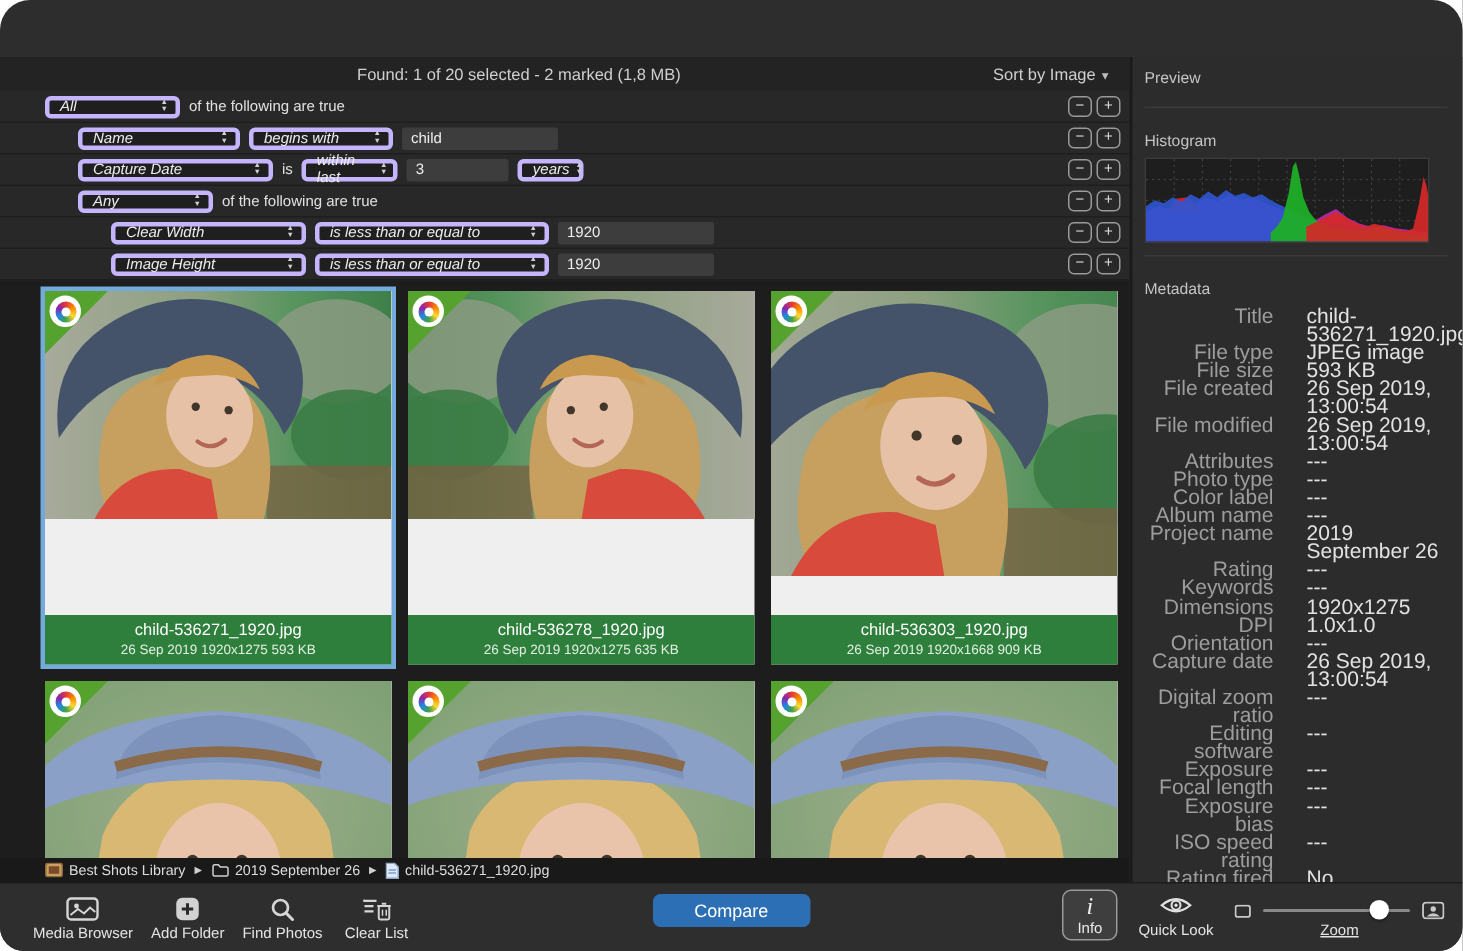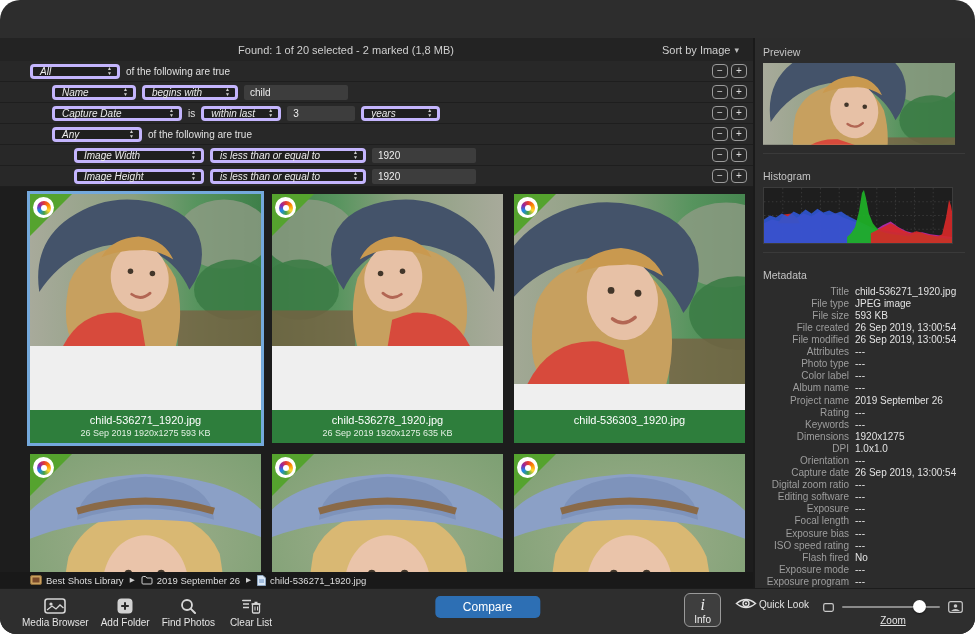--- a/index.html
+++ b/index.html
@@ -17,21 +17,21 @@
 
   .criteria { background:#282828; }
   .crit-row { height:21px; display:flex; align-items:center; gap:6px; padding-left:30px; border-bottom:1px solid #1e1e1e; position:relative; }
   .crit-row.ind1 { padding-left:52px; }
   .crit-row.ind2 { padding-left:74px; }
   .crit-text { color:#e0e0e0; font-size:10px; }
   .select { height:15px; display:inline-flex; align-items:center; justify-content:space-between; border:3px solid #c4b5fd; border-radius:4px; background:#1f1f1f; color:#ececec; font-size:10px; padding:0 2px 0 7px; cursor:default;font-style:italic; }
   .sel-arrows { width:11px; display:flex; flex-direction:column; align-items:center; color:#cfcfcf; font-size:5px; line-height:5px; margin-left:4px; }
   .sel-arrows::before { content:"▲"; }
   .sel-arrows::after  { content:"▼"; }
-  .w-match{width:90px}.w-name{width:84px}.w-op1{width:96px}.w-capture{width:130px}.w-within{width:80px}.w-years{width:79px}.w-le{width:156px}
+  .w-match{width:90px}.w-name{width:108px}.w-op1{width:96px}.w-capture{width:130px}.w-within{width:64px}.w-years{width:44px}.w-le{width:156px}
   .tfield { height:15px; background:#3d3d3d; border:none; outline:none; color:#eee; font-size:10px; padding:0 6px; border-radius:2px; font-family:"Liberation Sans",sans-serif; }
   .tw-child{width:104px}.tw-num{width:68px}.tw-dim{width:104px}
   .row-controls { position:absolute; right:6px; top:3px; display:flex; gap:3px; }
   .ctl-btn { width:16px; height:14px; border:1px solid #9a9a9a; border-radius:4px; background:transparent; color:#ddd; font-size:10px; line-height:12px; text-align:center; cursor:default; }
 
   
   .grid { flex:1; background:#1d1d1d; padding:7px 0 0 30px; display:flex; flex-wrap:wrap; gap:11px; overflow:hidden; align-content:flex-start; min-height:0; }
   .cell { width:231px; height:249px; background:#efefef; position:relative; flex:0 0 231px; cursor:default; }
   .cell.selected { box-shadow:0 0 0 3px #74a9dc; }
   .cell-photo { width:100%; height:152px; overflow:hidden; background:#cfd6cc; }
@@ -55,34 +55,34 @@
 
   
   .right-panel { flex:1; background:#2c2c2c; border-left:2px solid #1a1a1a; padding:6px 10px 0 8px; display:flex; flex-direction:column; overflow:hidden; }
   .panel-title { color:#c4c4c4; font-size:10.5px; margin:2px 0 5px; }
   .preview-box { width:192px; height:127px; overflow:hidden; background:#444; }
   .preview-box svg { width:100%; height:100%; display:block; }
   .panel-sect { border-top:1px solid #3a3a3a; margin-top:8px; padding-top:14px; }
   .hist-box { width:190px; height:57px; background:#1e1e1e; border:1px solid #3c3c3c; }
   .hist-box svg { width:100%; height:100%; display:block; }
   .meta-rows { margin-top:2px; }
-  .meta-row { display:flex; gap:6px; font-size:10px; line-height:12.1px; }
+  .meta-row { display:flex; gap:22px; font-size:14px; line-height:12.1px; }
   .meta-label { width:86px; flex:0 0 86px; text-align:right; color:#9d9d9d; }
   .meta-value { color:#e2e2e2; }
 
   
   .toolbar { height:46px; flex:0 0 46px; background:#2e2e2e; border-top:1px solid #1c1c1c; position:relative; }
   .tools-left { position:absolute; left:22px; top:8px; display:flex; gap:12px; }
   .tool-btn { display:flex; flex-direction:column; align-items:center; justify-content:flex-end; gap:3px; color:#e4e4e4; font-size:10px; cursor:default; min-width:48px; }
   .tool-icon { height:17px; display:flex; align-items:flex-end; }
   .compare-btn { position:absolute; left:50%; top:7px; transform:translateX(-50%); background:#2d6fb4; color:#fff; border:none; border-radius:5px; padding:4px 28px; font-size:12px; font-family:"Liberation Sans",sans-serif; cursor:default; }
   .tools-right { position:absolute; right:12px; top:4px; display:flex; align-items:flex-start; gap:14px; }
   .info-btn { display:flex; flex-direction:column; align-items:center; gap:1px; border:1px solid #9a9a9a; border-radius:6px; background:#3e3e3e; padding:2px 9px 1px; color:#ececec; font-size:10px; cursor:default; }
   .info-glyph { font-family:"Liberation Serif",serif; font-style:italic; font-size:16px; line-height:17px; color:#f0f0f0; }
-  .plain-btn { display:flex; flex-direction:row; align-items:center; gap:2px; padding-top:4px; color:#e4e4e4; font-size:10px; cursor:default; }
+  .plain-btn { display:flex; flex-direction:column; align-items:center; gap:2px; padding-top:4px; color:#e4e4e4; font-size:10px; cursor:default; }
   .zoom-group { display:flex; flex-direction:column; align-items:center; padding-top:8px; gap:2px; color:#e4e4e4; font-size:10px;text-decoration:underline; }
   .zoom-row { display:flex; align-items:center; gap:8px; }
   .zoom-track { position:relative; width:98px; height:2px; background:#8a8a8a; border-radius:1px; }
   .zoom-knob { position:absolute; top:-6px; left:72%; width:13px; height:13px; background:#fff; border-radius:50%; box-shadow:0 1px 2px rgba(0,0,0,.5); cursor:default; }
 </style>
 </head>
 <body>
 
 <svg width="0" height="0" style="position:absolute">
   <defs>
@@ -197,21 +197,21 @@
           </div>
           <span class="crit-text">of the following are true</span>
           <div class="row-controls">
             <button class="ctl-btn">−</button>
             <button class="ctl-btn">+</button>
           </div>
         </div>
 
         <div class="crit-row ind2">
           <div class="select w-capture">
-            <span>Image Width</span>
+            <span>Clear Width</span>
             <span class="sel-arrows"></span>
           </div>
           <div class="select w-le">
             <span>is less than or equal to</span>
             <span class="sel-arrows"></span>
           </div>
           <input class="tfield tw-dim" value="1920" style="">
           <div class="row-controls">
             <button class="ctl-btn">−</button>
             <button class="ctl-btn">+</button>
@@ -274,20 +274,21 @@
         </div>
 
         <div class="cell">
           <div class="cell-photo tall">
               <svg>
                 <use href="#girl"></use>
               </svg>
             </div>
           <div class="cell-caption">
             <div class="cap-name">child-536303_1920.jpg</div>
+            <div class="cap-info">26 Sep 2019  1920x1668  909 KB</div>
           </div>
           <div class="badge">
               <div class="badge-tri"></div>
               <div class="badge-circle">
                 <div class="badge-pin"></div>
               </div>
             </div>
         </div>
 
         <div class="cell flip">
@@ -492,21 +493,21 @@
               <span class="meta-label">Exposure bias</span>
               <span class="meta-value">---</span>
             </div>
 
             <div class="meta-row">
               <span class="meta-label">ISO speed rating</span>
               <span class="meta-value">---</span>
             </div>
 
             <div class="meta-row">
-              <span class="meta-label">Flash fired</span>
+              <span class="meta-label">Rating fired</span>
               <span class="meta-value">No</span>
             </div>
 
             <div class="meta-row">
               <span class="meta-label">Exposure mode</span>
               <span class="meta-value">---</span>
             </div>
 
             <div class="meta-row">
               <span class="meta-label">Exposure program</span>

